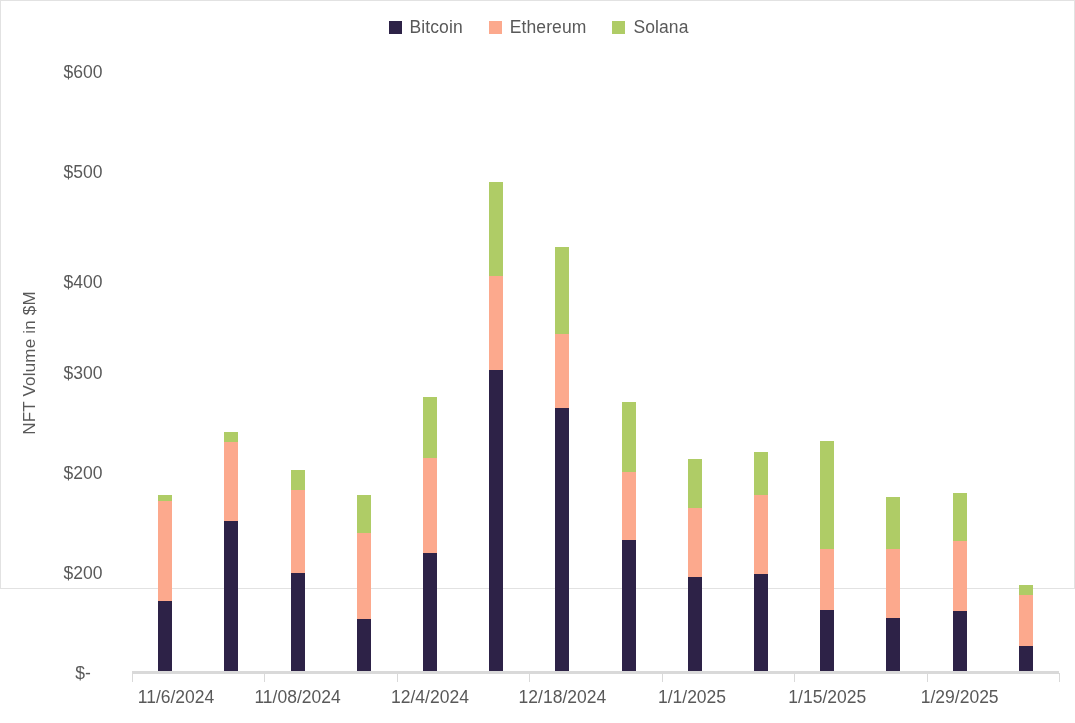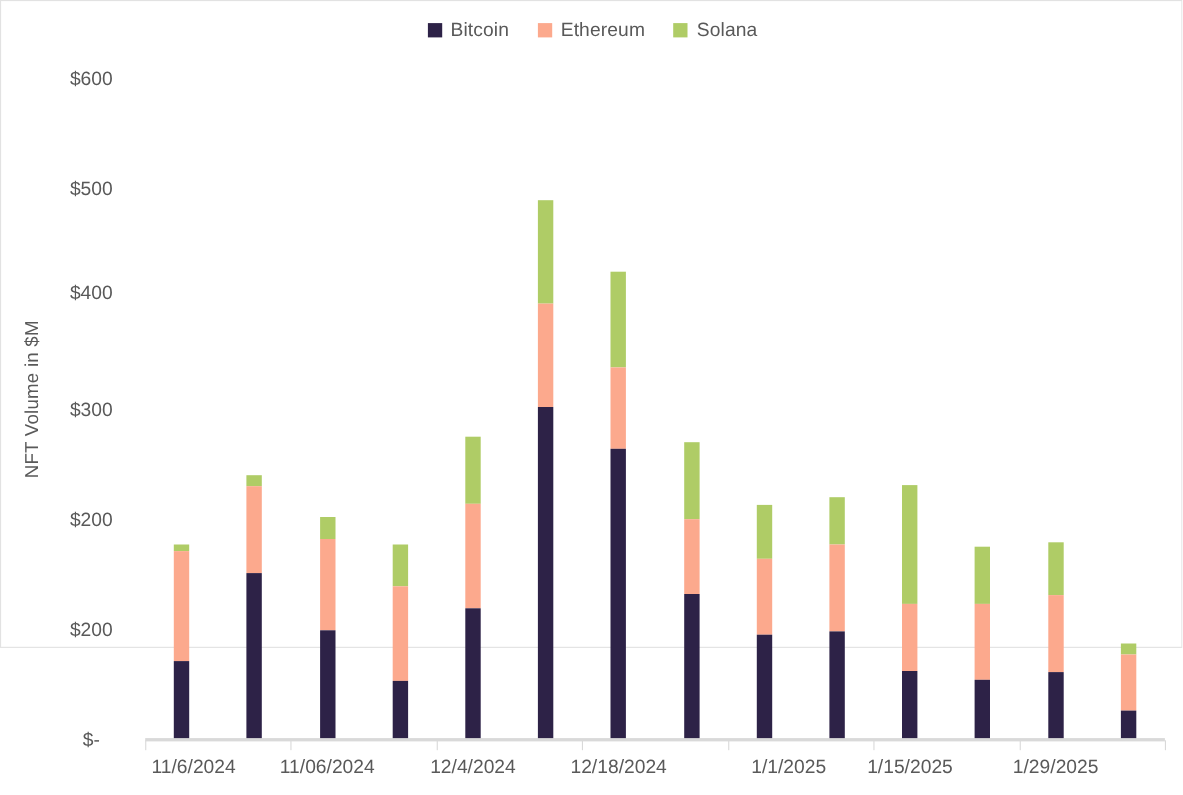--- a/index.html
+++ b/index.html
@@ -179,21 +179,21 @@
 
   <div id="y-axis-title">
     <span>NFT Volume in $M</span>
   </div>
 
   <div id="y-ticks">
       <div class="y-tick" style="top: 601px;">$-</div>
       <div class="y-tick" style="top: 500.833px;">$200</div>
       <div class="y-tick" style="top: 400.667px;">$200</div>
       <div class="y-tick" style="top: 300.5px;">$300</div>
-      <div class="y-tick" style="top: 194px;">$400</div>
+      <div class="y-tick" style="top: 210px;">$400</div>
       <div class="y-tick" style="top: 100.167px;">$500</div>
       <div class="y-tick" style="top: 0px;">$600</div>
     </div>
 
   <div id="plot">
     <div id="bars">
         <div class="bar-group" style="left: 26.1071px;">
           <div class="bar-seg" style="height: 72.12px; background: rgb(45, 34, 71);"></div>
           <div class="bar-seg" style="height: 100.167px; background: rgb(252, 169, 141);"></div>
           <div class="bar-seg" style="height: 6.01px; background: rgb(175, 204, 102);"></div>
@@ -273,21 +273,21 @@
       <div class="x-tickmark" style="left: 264.857px;"></div>
       <div class="x-tickmark" style="left: 397.286px;"></div>
       <div class="x-tickmark" style="left: 529.714px;"></div>
       <div class="x-tickmark" style="left: 662.143px;"></div>
       <div class="x-tickmark" style="left: 794.571px;"></div>
       <div class="x-tickmark" style="left: 927px;"></div>
     </div>
 
   <div id="x-labels">
       <div class="x-label" style="left: 44px;">11/6/2024</div>
-      <div class="x-label" style="left: 165.536px;">11/06/2024</div>
+      <div class="x-label" style="left: 165.536px;">11/08/2024</div>
       <div class="x-label" style="left: 297.964px;">12/4/2024</div>
       <div class="x-label" style="left: 430.393px;">12/18/2024</div>
-      <div class="x-label" style="left: 585px;">1/1/2025</div>
+      <div class="x-label" style="left: 560px;">1/1/2025</div>
       <div class="x-label" style="left: 695.25px;">1/15/2025</div>
       <div class="x-label" style="left: 827.679px;">1/29/2025</div>
     </div>
 
 </div>
 
 </body></html>

